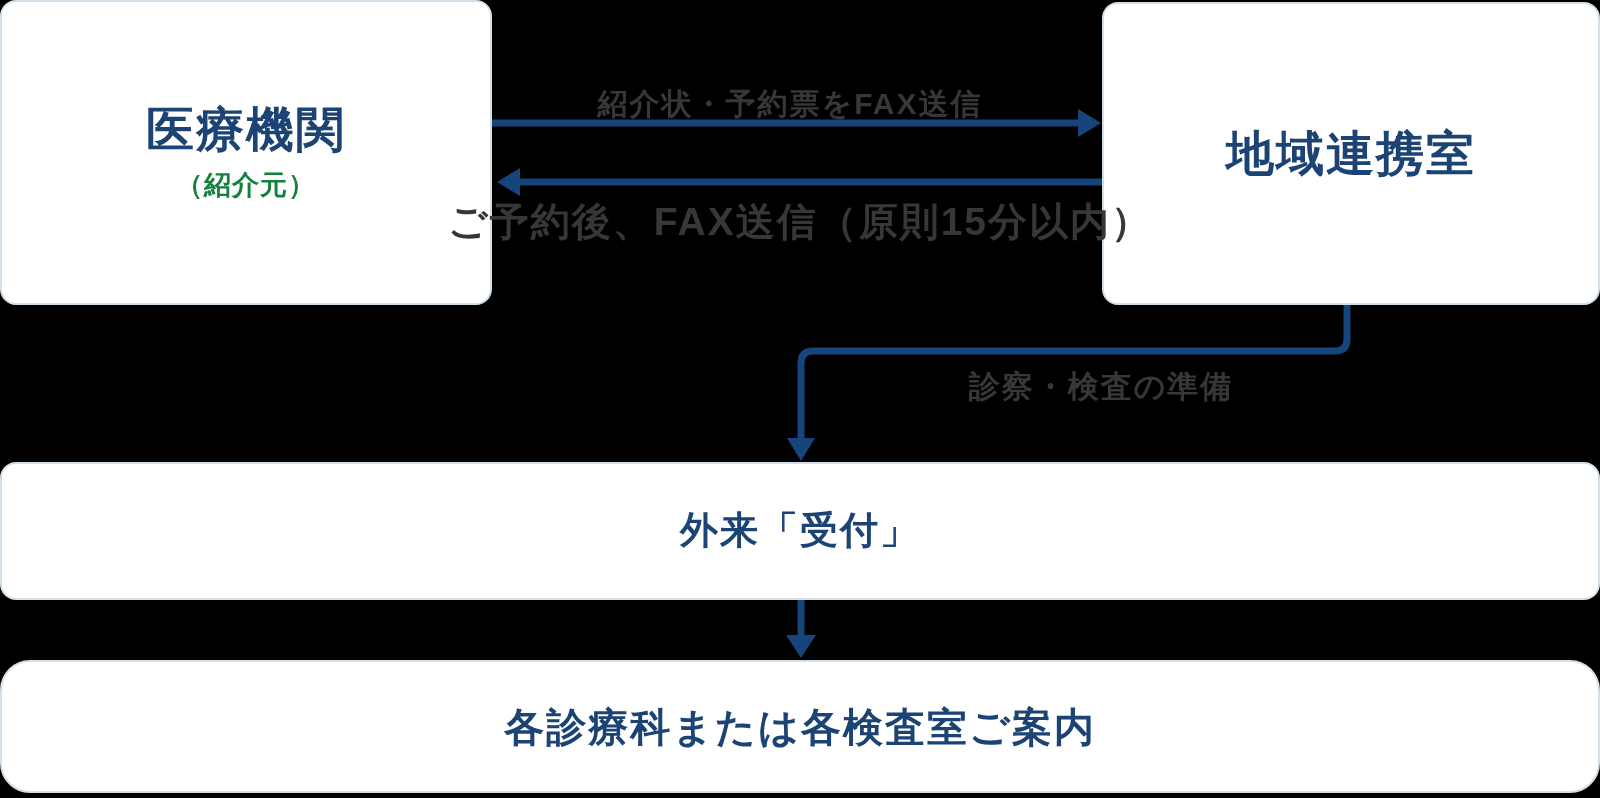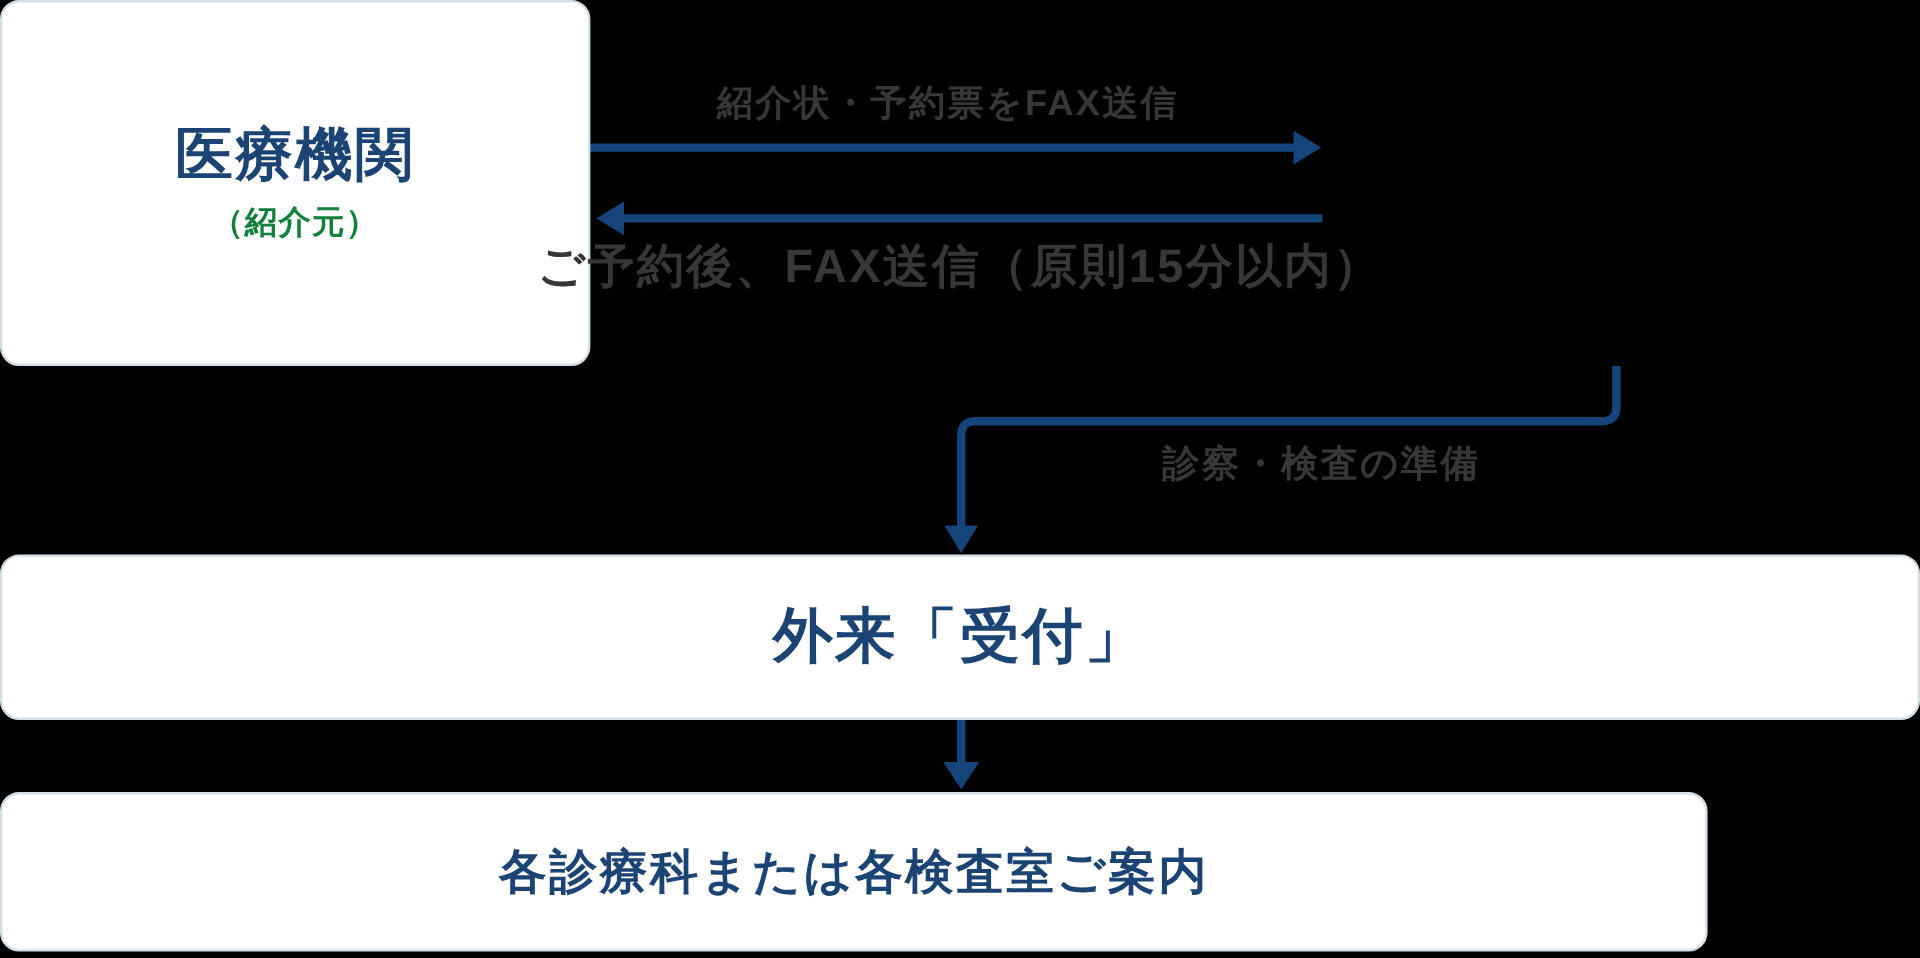--- a/index.html
+++ b/index.html
@@ -33,33 +33,33 @@
     font-weight:bold;
     letter-spacing:1px;
     margin-top:10px;
   }
   #node-medical{left:0;top:0;width:492px;height:305px;}
   #node-medical .node-title{font-size:48px;}
   #node-medical .node-subtitle{font-size:27px;}
   #node-regional{left:1102px;top:2px;width:498px;height:303px;}
   #node-regional .node-title{font-size:48px;}
   #node-reception{left:0;top:462px;width:1600px;height:138px;}
-  #node-reception .node-title{font-size:50px;}
-  #node-guide{left:0;top:660px;width:1423px;height:133px;}
+  #node-reception .node-title{font-size:38px;}
+  #node-guide{left:0;top:660px;width:1600px;height:133px;border-radius:30px;}
   #node-guide .node-title{font-size:40px;}
   .edge-label{
     position:absolute;
     color:#37373a;
     font-weight:bold;
     font-size:30px;
     letter-spacing:2px;
     white-space:nowrap;
     transform:translateX(-50%);
   }
-  #edge-label-1{left:790px;top:66px;}
+  #edge-label-1{left:790px;top:84px;}
   #edge-label-2{left:800px;top:195px;font-size:39px;}
   #edge-label-3{left:1058px;top:366px;font-size:31px;margin-left:43px;}
   .arrow-layer{position:absolute;left:0;top:0;width:1600px;height:798px;}
 </style>
 </head>
 <body>
 
 <div class="canvas">
 
   <svg class="arrow-layer" viewBox="0 0 1600 798" xmlns="http://www.w3.org/2000/svg">
@@ -83,20 +83,23 @@
       <path d="M801,600 V637" stroke="#16457c" stroke-width="7" fill="none"></path>
       <polygon points="786,635 816,635 801,658" fill="#16457c"></polygon>
     </g>
   </svg>
 
   <div class="node" id="node-medical">
     <div class="node-title">医療機関</div>
     <div class="node-subtitle">（紹介元）</div>
   </div>
 
+  <div class="node" id="node-regional">
+    <div class="node-title">地域連携室</div>
+  </div>
 
   <div class="node" id="node-reception">
     <div class="node-title">外来「受付」</div>
   </div>
 
   <div class="node" id="node-guide">
     <div class="node-title">各診療科または各検査室ご案内</div>
   </div>
 
   <div class="edge-label" id="edge-label-1">紹介状・予約票をFAX送信</div>

